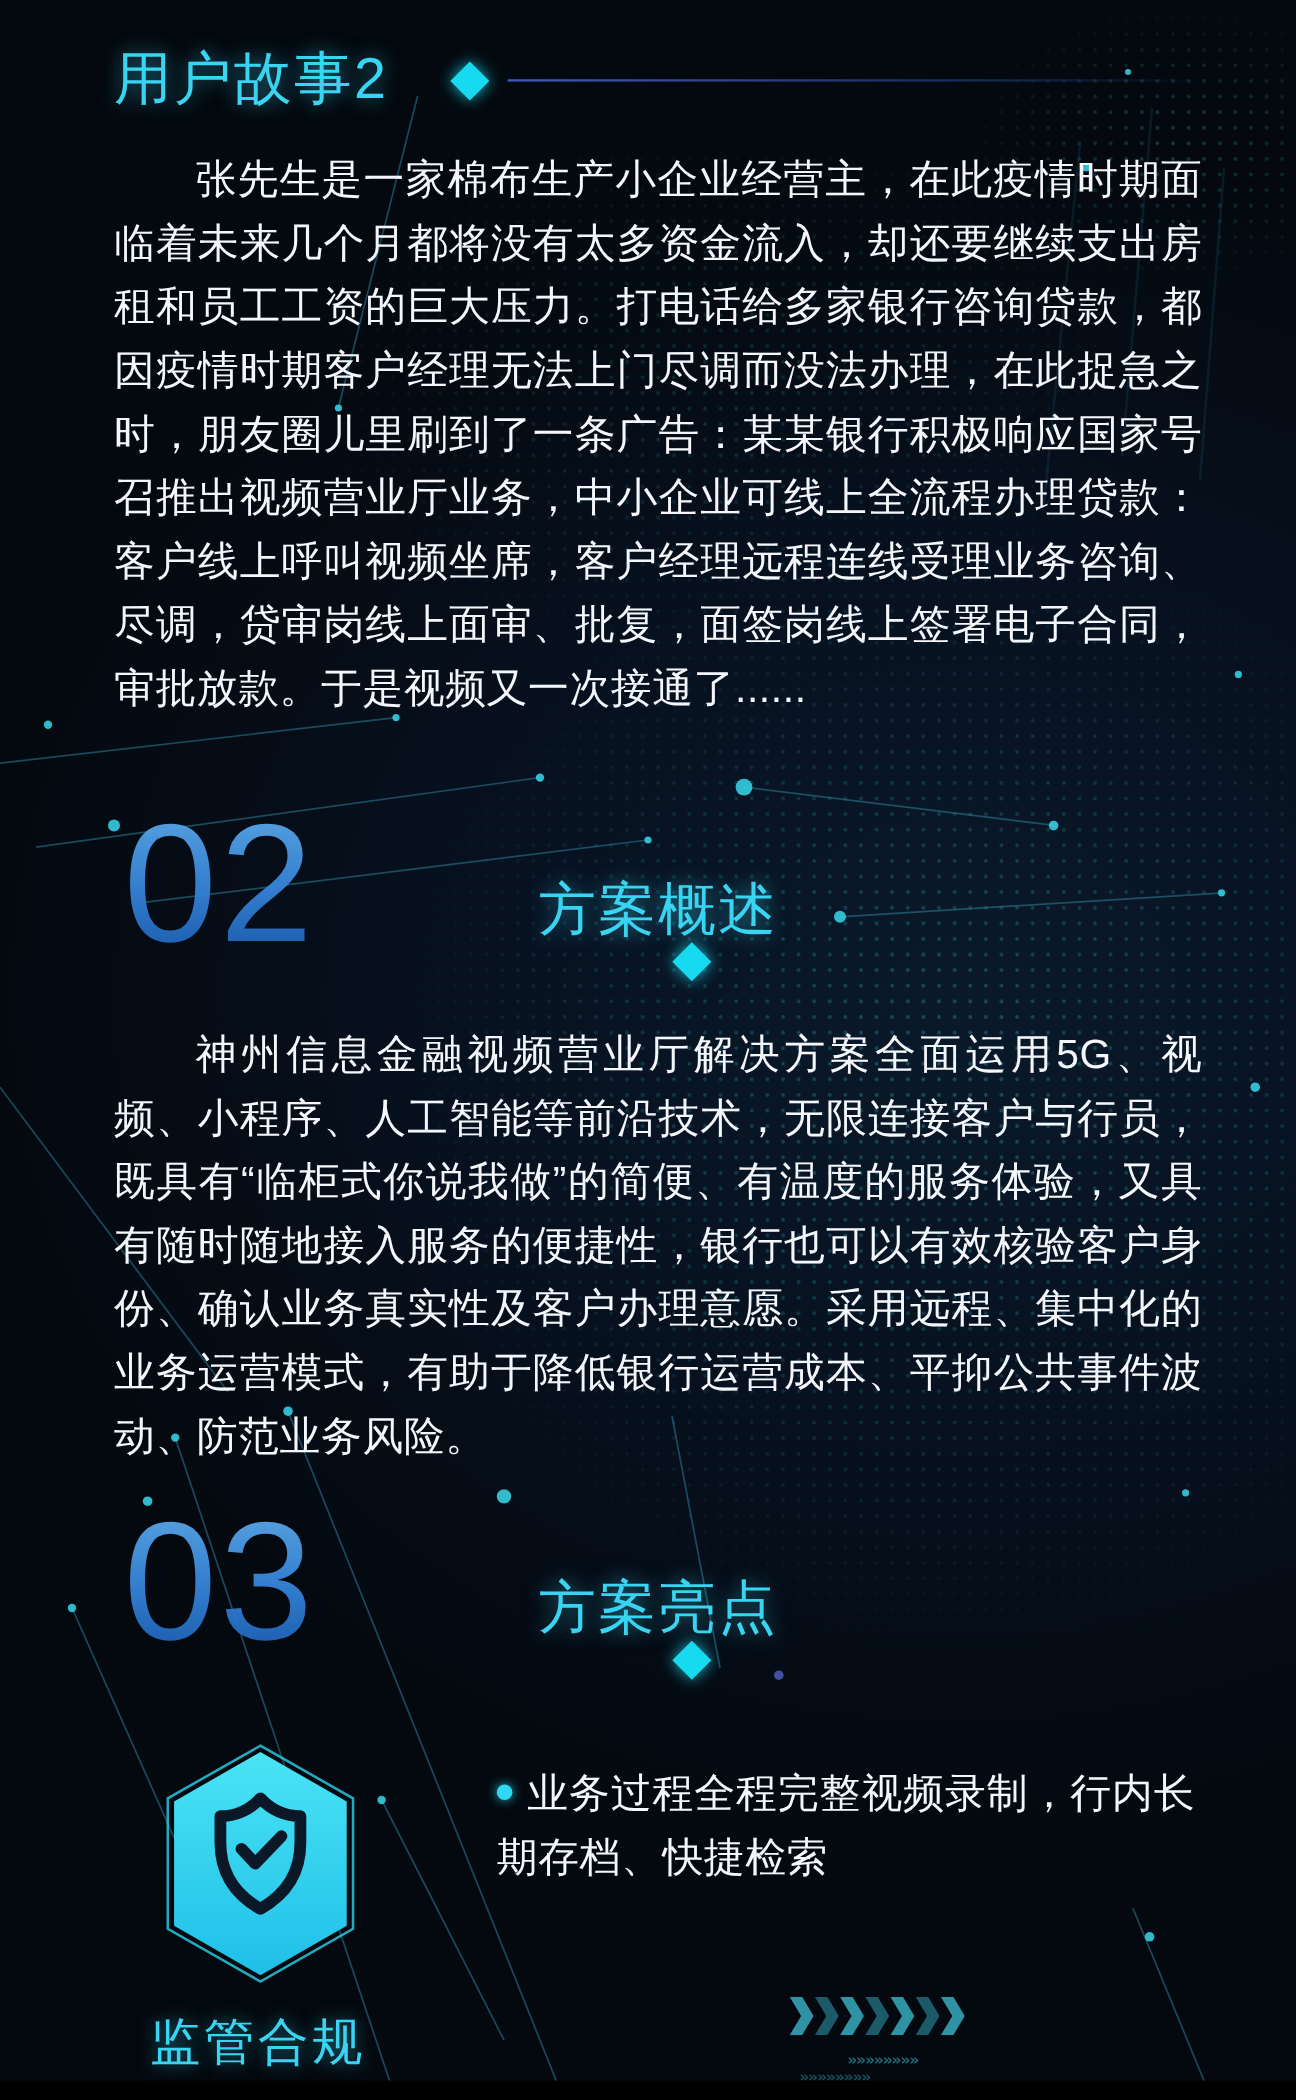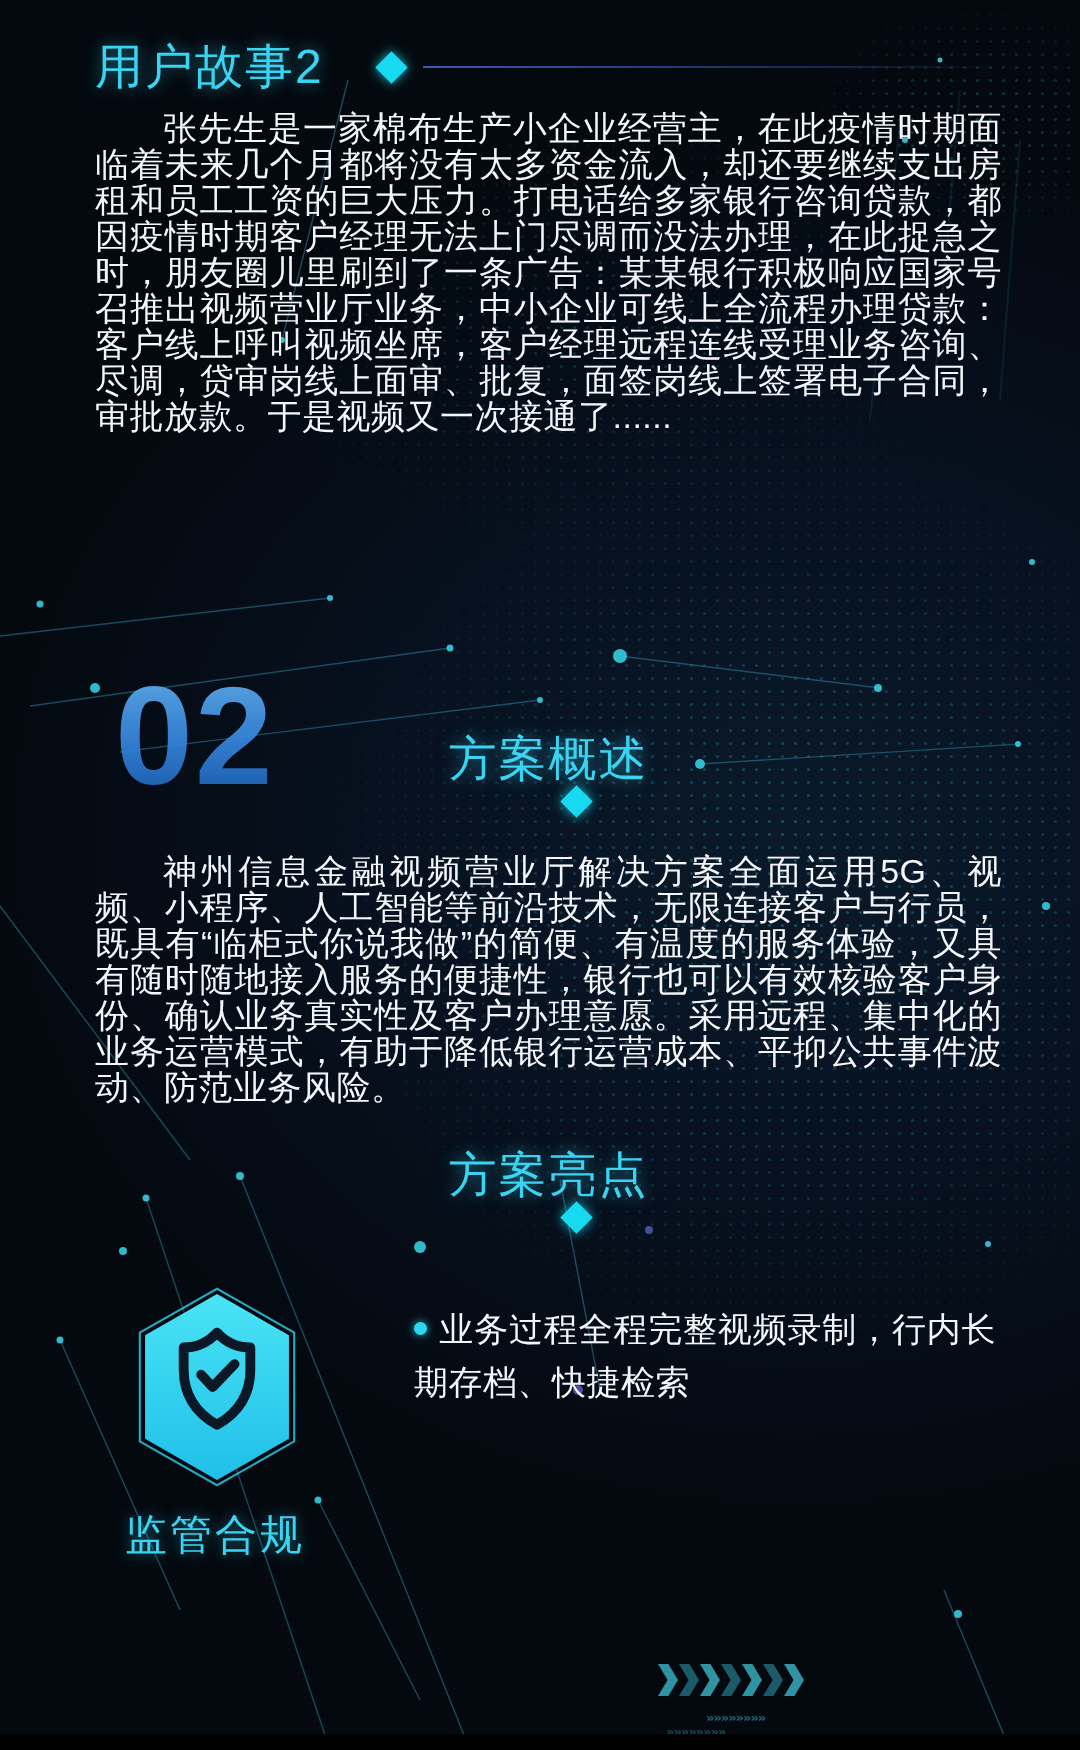--- a/index.html
+++ b/index.html
@@ -30,31 +30,31 @@
   .rule {
     flex:1; height:2px; margin-left:20px; position:relative;
     background:linear-gradient(90deg, rgba(64,92,192,.95), rgba(64,92,192,.35) 70%, rgba(64,92,192,0));
   }
   .rule-node {
     position:absolute; left:86px; top:-3px; width:8px; height:8px;
     border-radius:50%; background:#4a55ab; opacity:.9;
   }
 
   .body-text {
-    margin:12px 0 0 0; font-size:34px; line-height:36px; letter-spacing:.5px;
+    margin:26px 0 0 0; font-size:34px; line-height:53px; letter-spacing:.5px;
     color:#f3f6fa; text-align:justify; text-indent:2em; font-weight:400;
   }
   #sec-overview .body-text { margin-top:40px; }
 
   .num-wrap { height:140px; padding:26px 0 0 8px; }
   .big-num {
-    display:inline-block; font-size:140px; line-height:140px; font-weight:700;
+    display:inline-block; font-size:140px; line-height:140px; font-weight:400;
     letter-spacing:2px; opacity:.93;
     background:linear-gradient(180deg,#63b4f2 0%, #3585dc 55%, #1a5cb2 100%);
-    -webkit-background-clip:text; background-clip:text; color:transparent;margin-left:12px;
+    -webkit-background-clip:text; background-clip:text; color:transparent;
   }
   .heading-row.overlap { margin-top:-78px; position:relative; z-index:2;flex-direction:column; }
 
   .highlight-row { position:relative; margin-top:48px; }
   .icon-block { width:206px; margin-left:4px; padding-top:10px; text-align:right; }
   .icon-label {
     margin-top:16px; font-size:42px; color:#38d4f2; letter-spacing:3px;
     text-shadow:0 0 14px rgba(56,212,242,.5);
   }
   .bullets { position:absolute; left:319px; top:26px; width:582px; }
@@ -177,20 +177,23 @@
     </div>
     <div class="heading-row overlap">
       <h2 class="sec-title">方案概述</h2>
       <span class="diamond"></span>
       <span class="rule"></span>
     </div>
     <p class="body-text">神州信息金融视频营业厅解决方案全面运用5G、视频、小程序、人工智能等前沿技术，无限连接客户与行员，既具有“临柜式你说我做”的简便、有温度的服务体验，又具有随时随地接入服务的便捷性，银行也可以有效核验客户身份、确认业务真实性及客户办理意愿。采用远程、集中化的业务运营模式，有助于降低银行运营成本、平抑公共事件波动、防范业务风险。</p>
   </section>
 
   <section class="sec" id="sec-highlights">
+    <div class="num-wrap">
+      <span class="big-num">03</span>
+    </div>
     <div class="heading-row overlap">
       <h2 class="sec-title">方案亮点</h2>
       <span class="diamond"></span>
       <span class="rule">
         <span class="rule-node"></span>
       </span>
     </div>
 
     <div class="highlight-row">
       <div class="icon-block">

